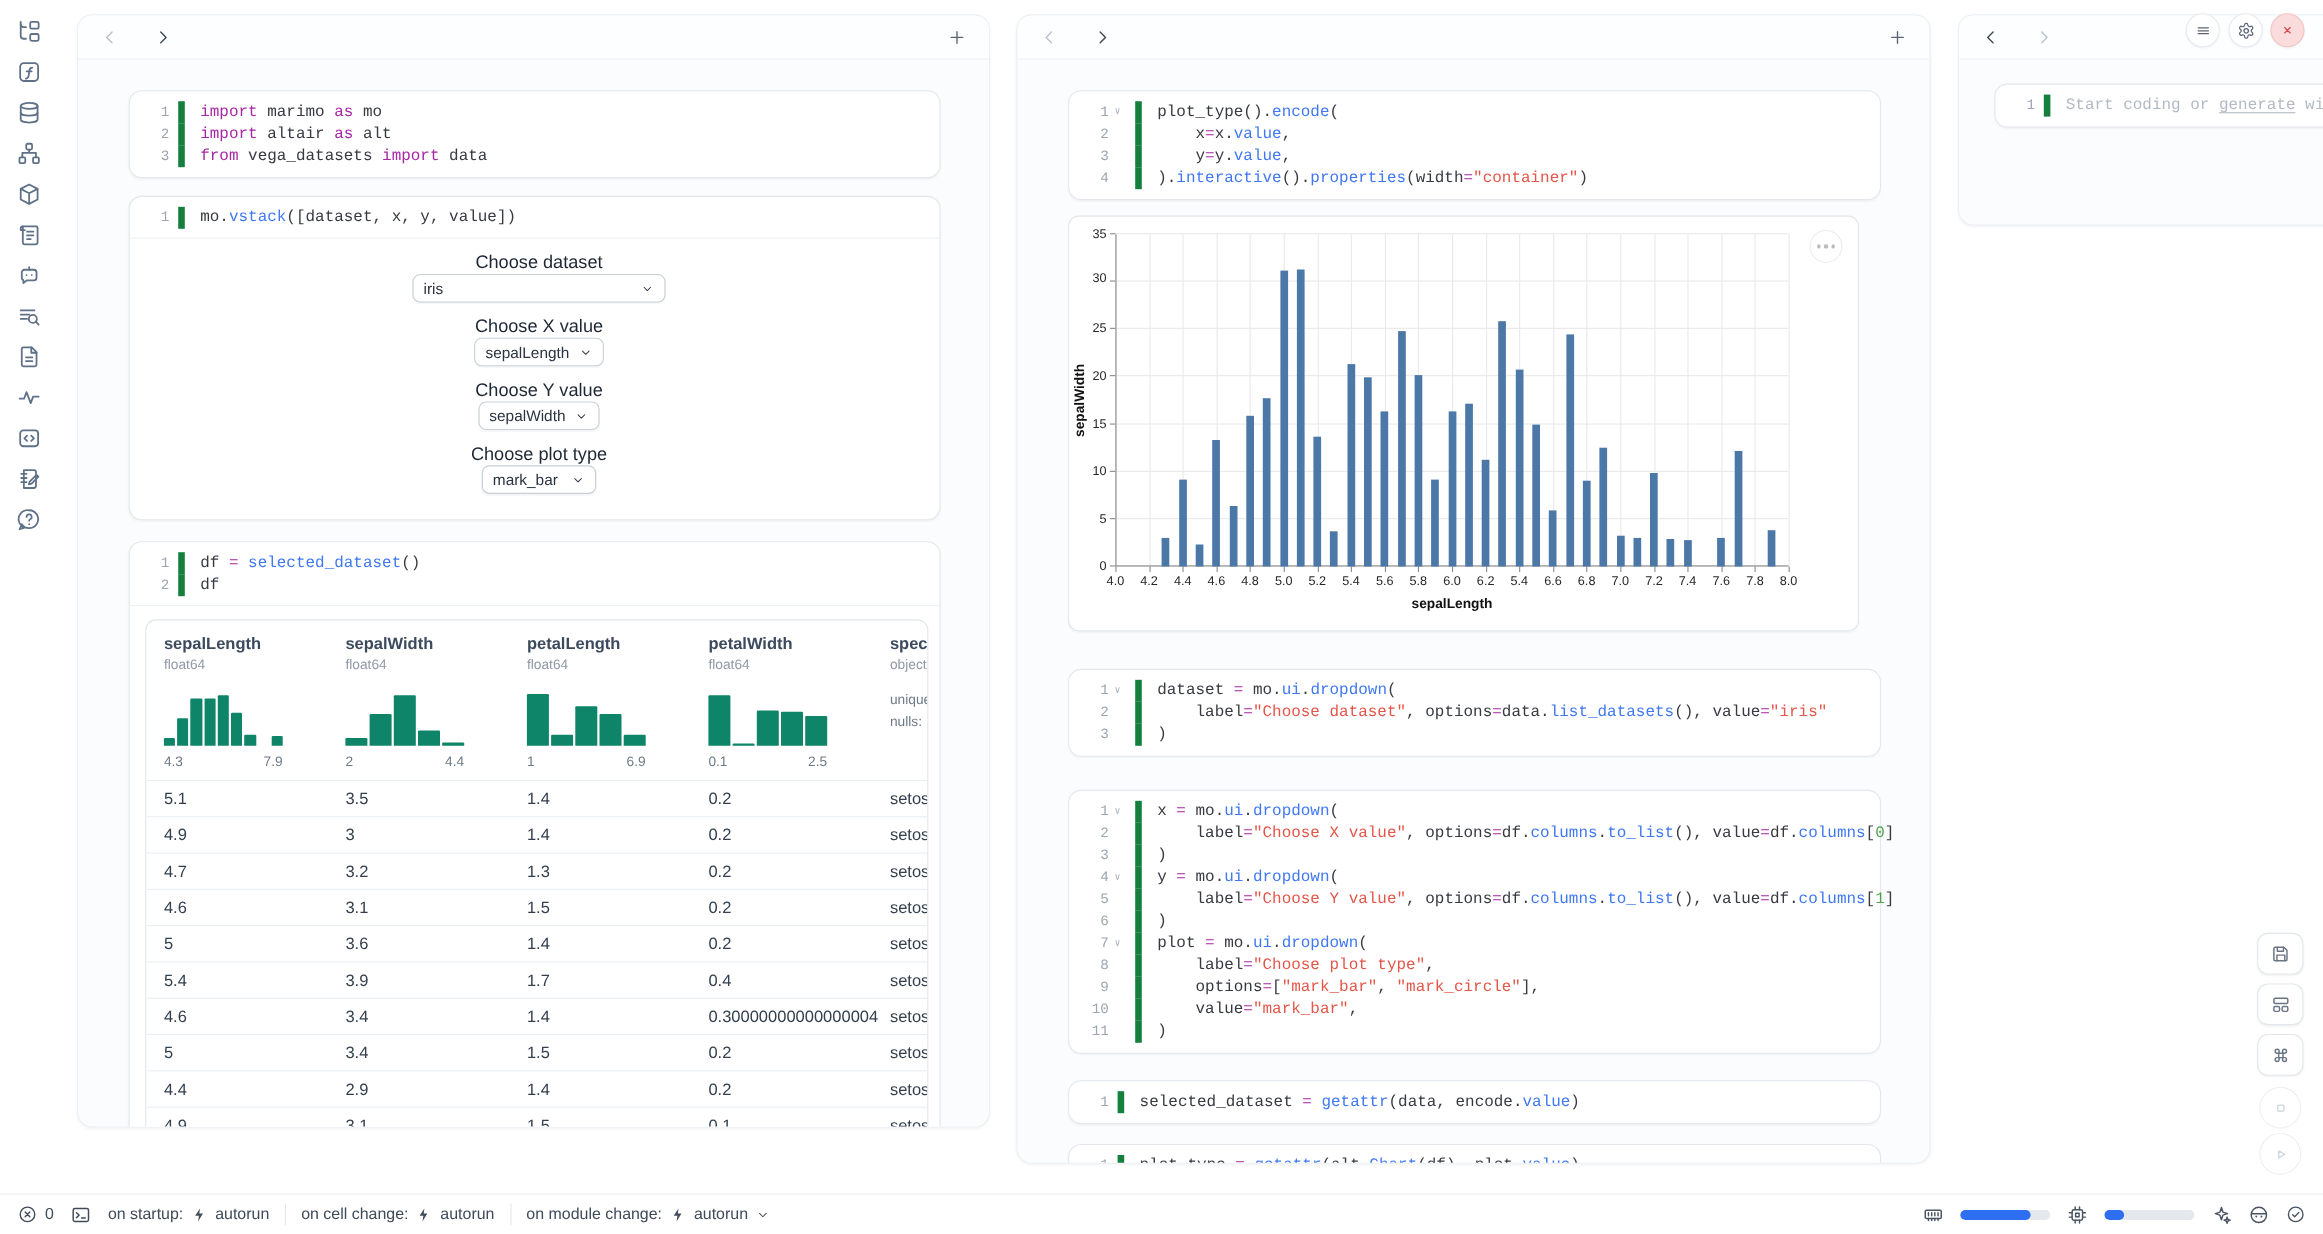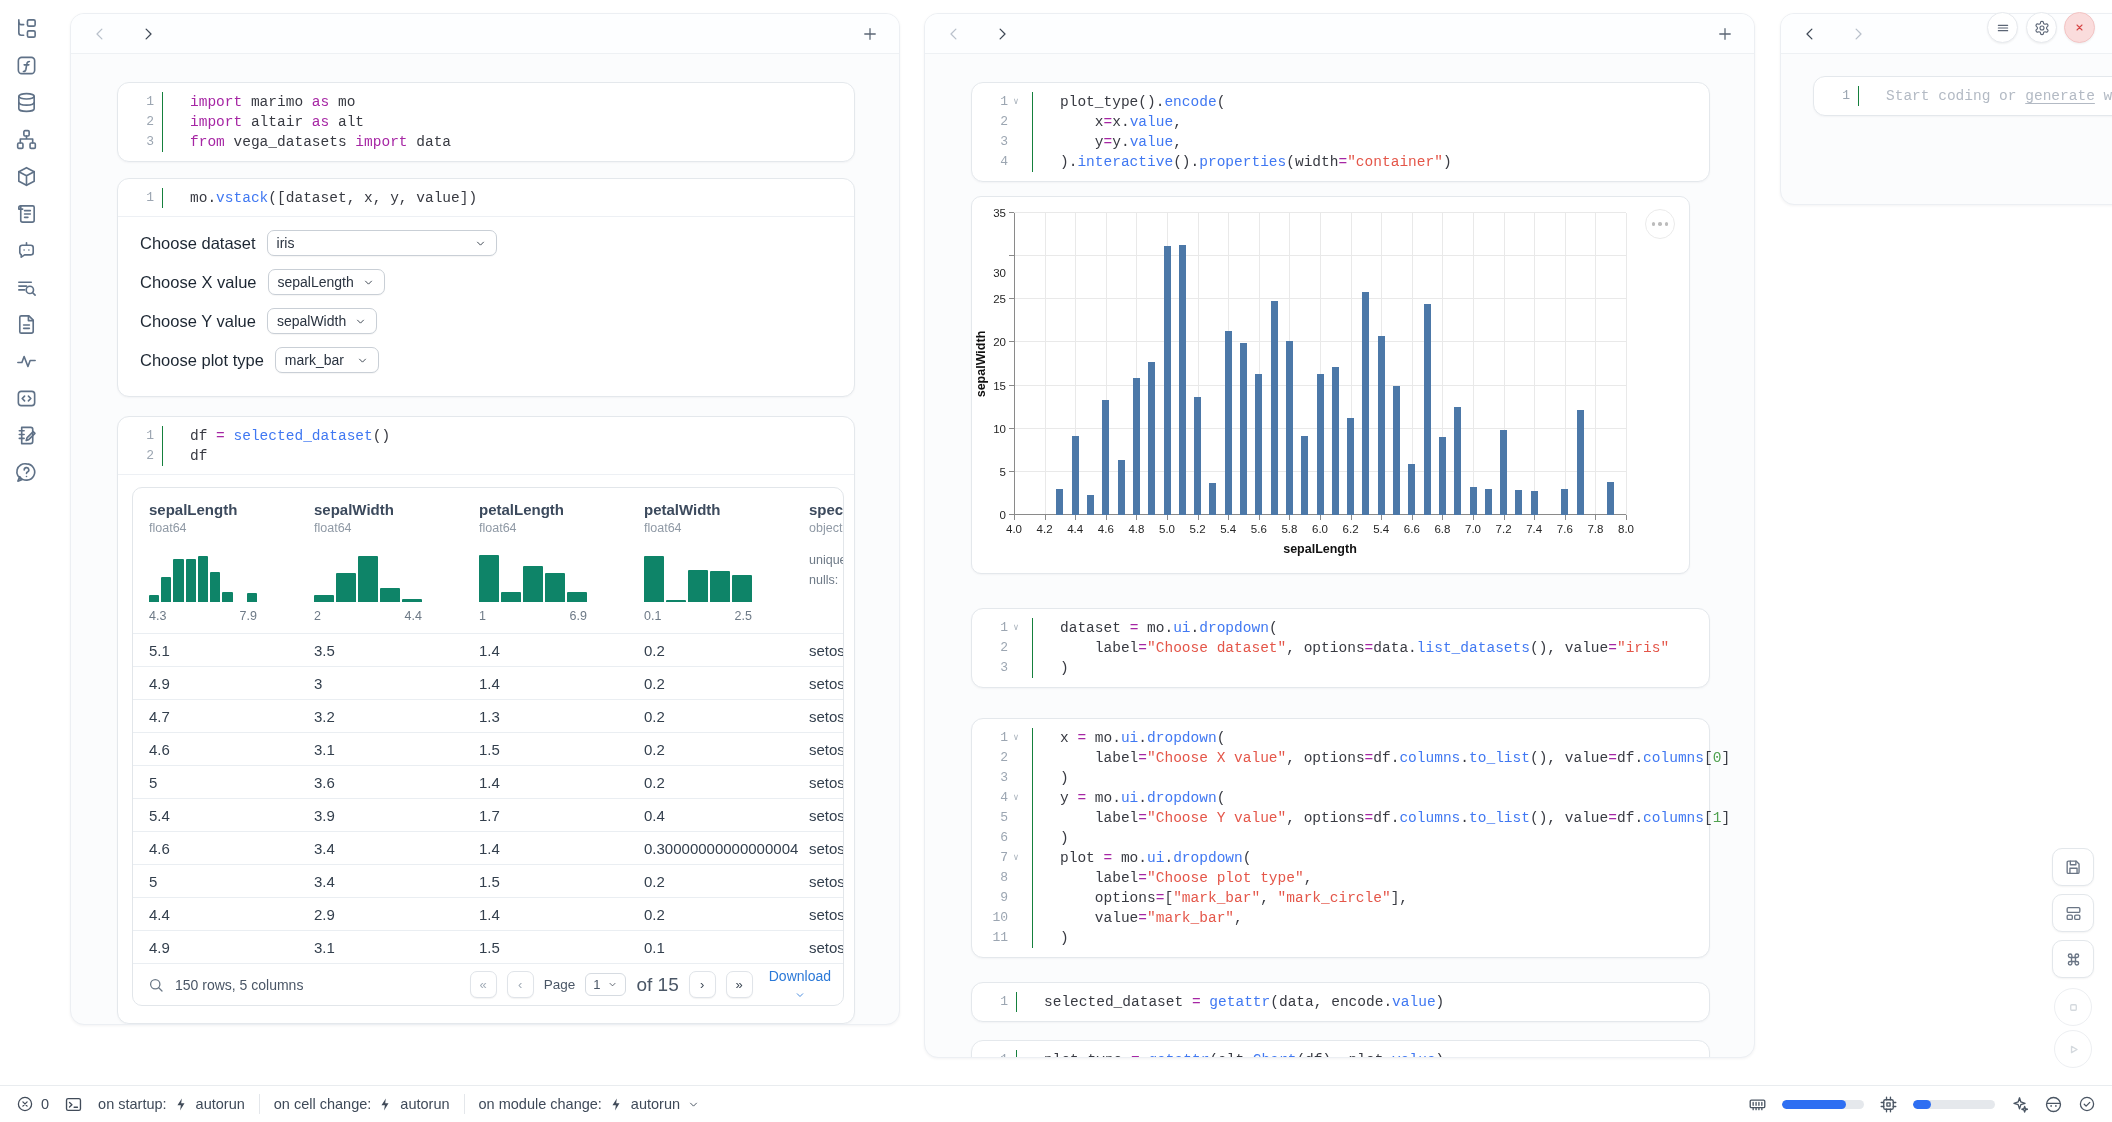--- a/index.html
+++ b/index.html
@@ -24,27 +24,27 @@
   .panel-body { padding:28px 44px 0 46px; }
   .panel-right .panel-body { padding:22px 0 0 32px; }
 
   
   .cell { background:#fff; border:1px solid #e4e8ec; border-radius:12px; box-shadow:0 1px 2px rgba(16,24,40,.04);
     padding:9px 14px 9px 10px; }
   .code { font-family:"Liberation Mono","DejaVu Sans Mono",monospace; font-size:14.5px; line-height:20px; color:#383a42; }
   .code-line { display:flex; white-space:pre; }
   .ln { width:26px; text-align:right; color:#9ca6b2; flex:none; font-size:13px; }
   .fold { width:16px; flex:none; color:#a9b2bc; font-size:9px; text-align:center; line-height:20px; }
-  .ct { border-left:1px solid #15803d; padding-left:27px; margin-left:8px; flex:1; white-space:pre; }
+  .ct { border-left:6px solid #15803d; padding-left:14px; margin-left:8px; flex:1; white-space:pre; }
   .tk-k { color:#a626a4; } .tk-o { color:#a626a4; } .tk-f { color:#4078f2; }
   .tk-s { color:#e45649; } .tk-m { color:#50a14f; } .tk-d { color:#383a42; }
   .cell-hr { border:none; border-top:1px solid #edf0f4; margin:8px -14px 0 -10px; }
 
   
-  .dd-row { display:flex; align-items:center; gap:11px; margin:13px 0 0 12px; font-size:16.5px; color:#1d2733; }
+  .dd-row { display:flex; align-items:center; margin:13px 0 0 12px; font-size:16.5px; color:#1d2733;flex-direction:column; }
   .dd-select { display:inline-flex; align-items:center; justify-content:space-between; gap:8px; border:1px solid #c9cfd6;
     border-radius:7px; background:#fff; box-shadow:0 1px 1px rgba(0,0,0,.04); padding:4px 9px; font-size:14px;
     color:#2a3340; min-width:104px; cursor:pointer; }
   .dd-select.wide { min-width:230px; }
   .dd-select .car { color:#333d49; }
   .ctl-pad { height:14px; }
 
   
   .table-box { border:1px solid #e2e6ea; border-radius:10px; overflow:hidden; width:712px; margin:12px 0 8px 4px; background:#fff; }
   .t-clip { overflow:hidden; width:100%; }
@@ -519,21 +519,21 @@
           <div class="tick-y" style="bottom: 129.429px;"></div>
           <span class="ylab" style="bottom: 123.429px;">15</span>
           <div class="gl-h" style="bottom: 172.571px;"></div>
           <div class="tick-y" style="bottom: 172.571px;"></div>
           <span class="ylab" style="bottom: 166.571px;">20</span>
           <div class="gl-h" style="bottom: 215.714px;"></div>
           <div class="tick-y" style="bottom: 215.714px;"></div>
           <span class="ylab" style="bottom: 209.714px;">25</span>
           <div class="gl-h" style="bottom: 258.857px;"></div>
           <div class="tick-y" style="bottom: 258.857px;"></div>
-          <span class="ylab" style="bottom: 236px;">30</span>
+          <span class="ylab" style="bottom: 256px;">30</span>
           <div class="gl-h" style="bottom: 302px;"></div>
           <div class="tick-y" style="bottom: 302px;"></div>
           <span class="ylab" style="bottom: 296px;">35</span>
           <div class="gl-v" style="left: 0px;"></div>
           <div class="tick-x" style="left: 0px;"></div>
           <span class="xlab" style="left: 0px;">4.0</span>
           <div class="gl-v" style="left: 30.6px;"></div>
           <div class="tick-x" style="left: 30.6px;"></div>
           <span class="xlab" style="left: 30.6px;">4.2</span>
           <div class="gl-v" style="left: 61.2px;"></div>

